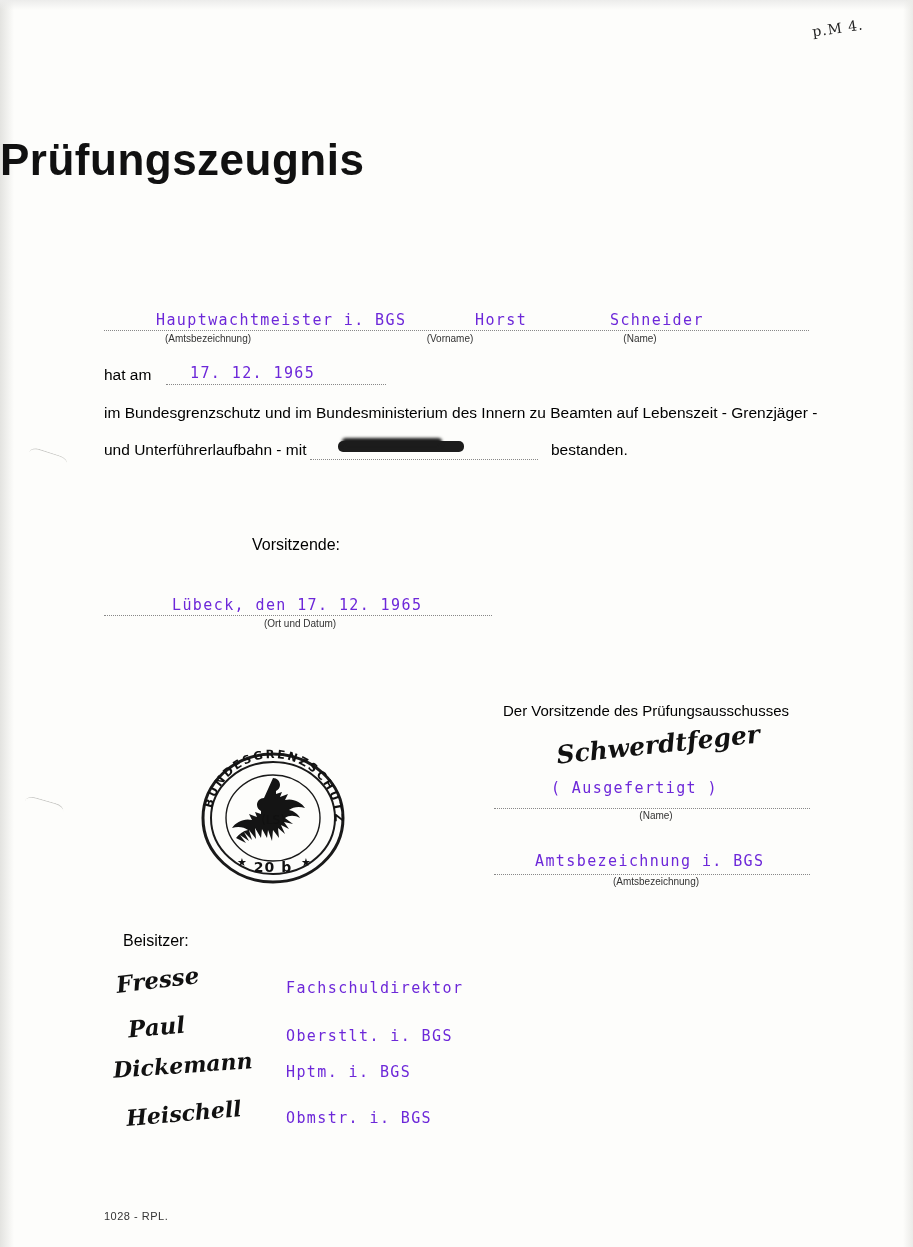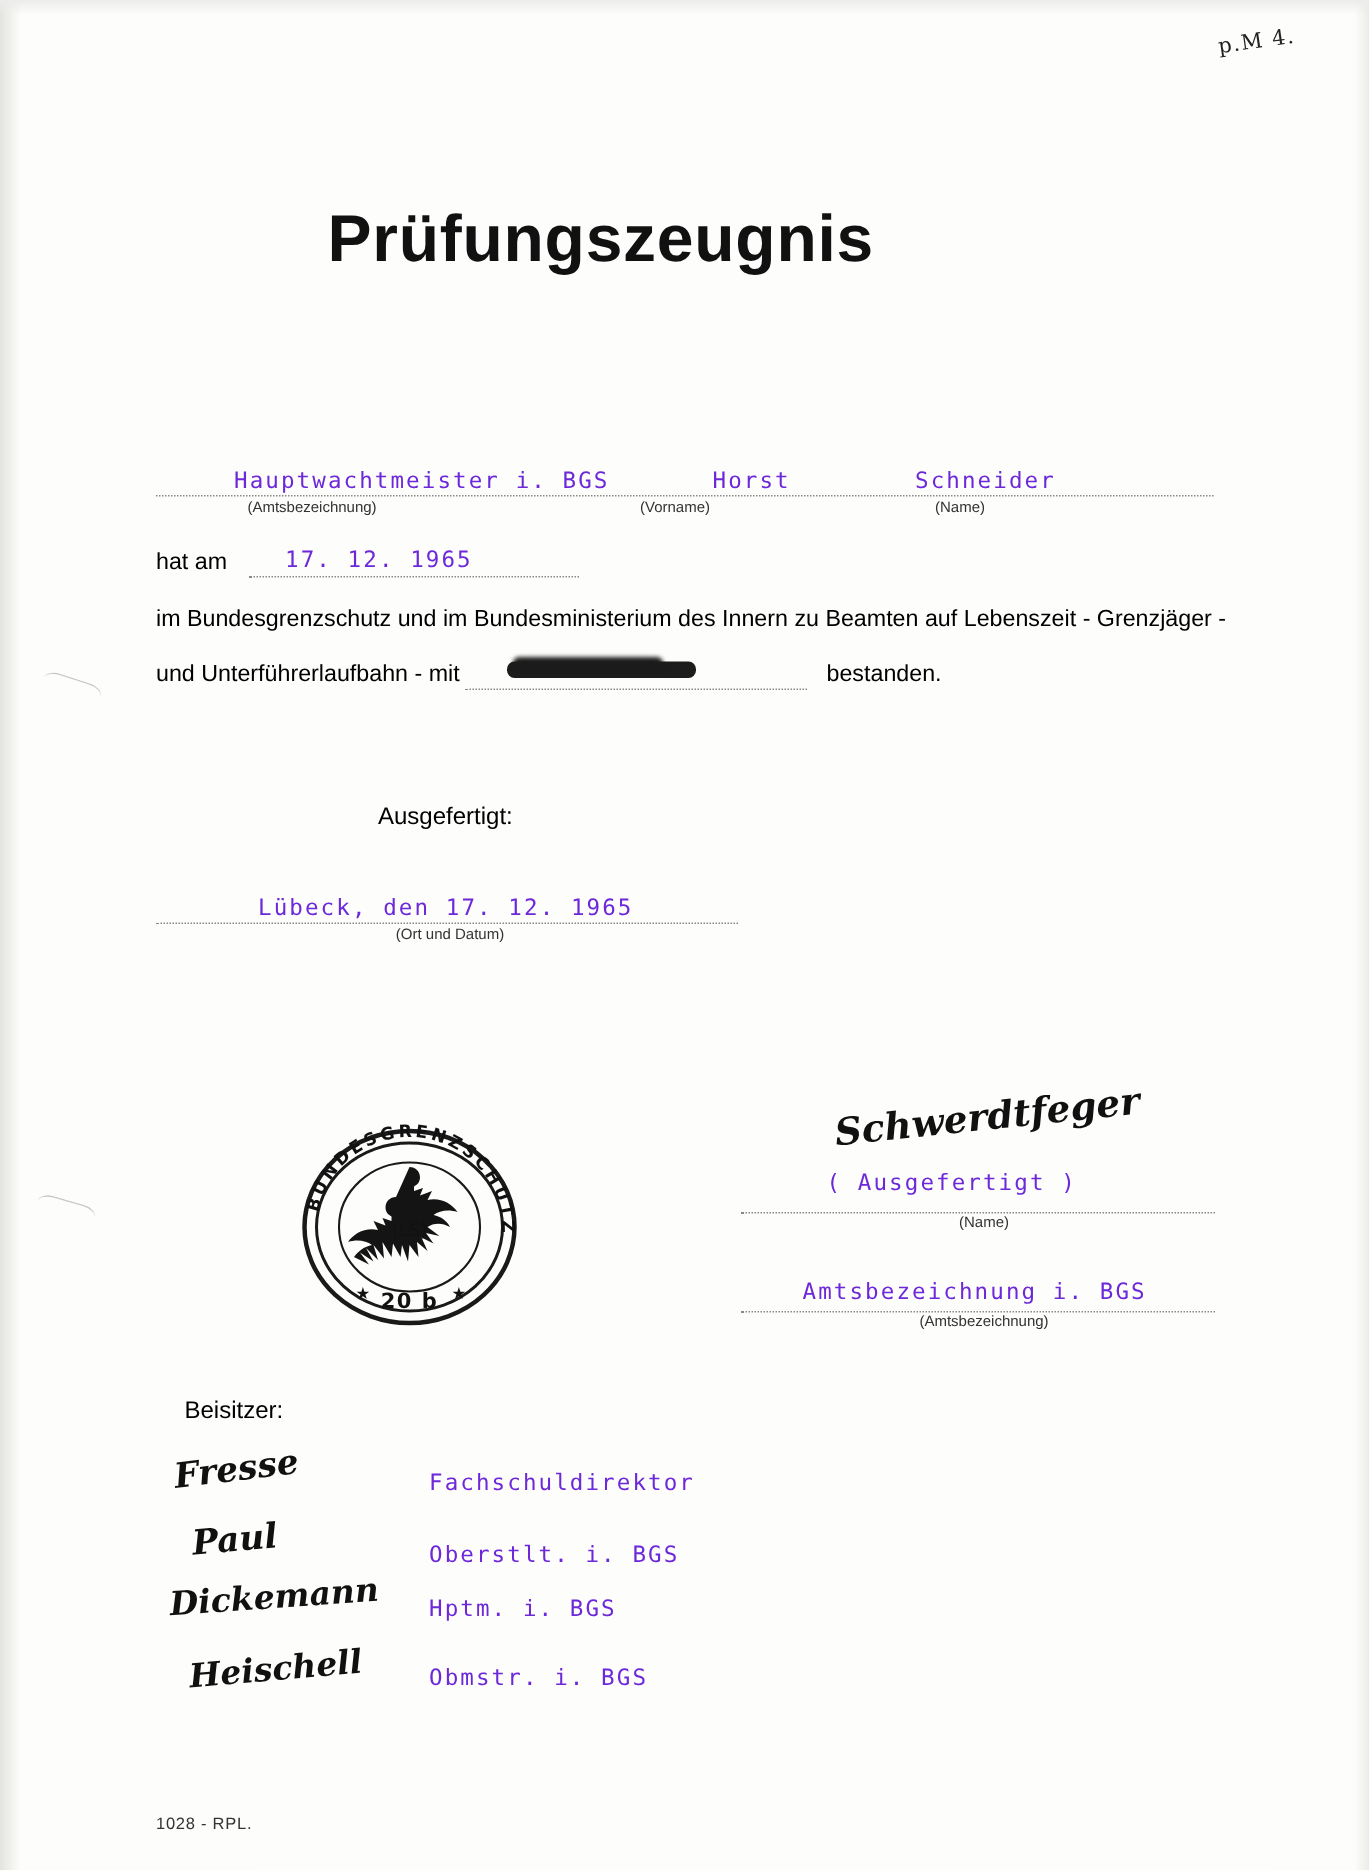--- a/index.html
+++ b/index.html
@@ -46,21 +46,21 @@
     transform: rotate(-8deg);
     letter-spacing: 1px;
   }
 
   
   .title {
     position: absolute;
     left: 0;
     top: 135px;
     width: 801px;
-    text-align: center;
+    text-align: left;
     font-family: "Liberation Sans", sans-serif;
     font-size: 44px;
     font-weight: bold;
     letter-spacing: 0.5px;
     color: #111;
   }
 
   
   .tw {
     font-family: "DejaVu Sans Mono", monospace;
@@ -189,21 +189,21 @@
   <div class="tw line" style="left:170px; top:364px;">17. 12. 1965</div>
   <div class="dotted" style="left:166px; top:384px; width:220px;"></div>
 
   <div class="print line" style="left:104px; top:404px;">im Bundesgrenzschutz und im Bundesministerium des Innern zu Beamten auf Lebenszeit - Grenzjäger -</div>
 
   <div class="print line" style="left:104px; top:441px;">und Unterführerlaufbahn - mit</div>
   <div class="dotted" style="left:310px; top:459px; width:228px;"></div>
   <div class="redaction"></div>
   <div class="print line" style="left:551px; top:441px;">bestanden.</div>
 
-  <div class="print" style="position:absolute; left:252px; top:536px; font-size:16px;">Ausgefertigt:</div>
+  <div class="print" style="position:absolute; left:252px; top:536px; font-size:16px;">Vorsitzende:</div>
 
   <div class="dotted" style="left:104px; top:615px; width:388px;"></div>
   <div class="tw" style="position:absolute; left:152px; top:596px;">Lübeck, den 17. 12. 1965</div>
   <div class="caption" style="left:200px; top:618px; width:200px;">(Ort und Datum)</div>
 
   <div class="seal">
     <svg width="160" height="148" viewBox="0 0 160 148" aria-hidden="true">
       <defs>
         <path id="ringTop" d="M 18,78 A 62,62 0 1 1 142,78"></path>
         <path id="ringBot" d="M 22,78 A 58,58 0 0 0 138,78"></path>
@@ -220,20 +220,21 @@
         <path d="M80 36 c4 0 7 3 7 7 c0 3 -2 5 -4 6 l0 3 l6 -2 l-2 5 l8 -3 l-3 6 c8 -2 16 2 20 8 c-6 -2 -12 -1 -16 2 c5 1 9 4 11 8 c-5 -3 -11 -3 -15 0 l8 6 l-9 -2 l5 7 l-8 -4 l4 9 l-7 -6 l1 10 l-6 -8 l-1 11 l-4 -11 l-1 8 l-5 -9 l-1 9 l-6 -10 l1 11 l-7 -9 l3 10 l-8 -8 l5 9 l-9 -6 l6 8 l-10 -5 c3 -4 7 -7 12 -8 c-4 -3 -10 -4 -16 -2 c4 -6 12 -10 20 -8 l-3 -6 l8 3 l-2 -5 l6 2 l0 -3 c-2 -1 -4 -3 -4 -6 c0 -4 3 -7 7 -7 z"></path>
       </g>
 
       <text x="80" y="82" text-anchor="middle" font-family="DejaVu Sans" font-size="12" fill="#111">(LS)</text>
       <text x="80" y="130" text-anchor="middle" font-family="DejaVu Sans" font-size="14" font-weight="bold" fill="#111" letter-spacing="1">20 b</text>
       <text x="44" y="124" font-family="DejaVu Sans" font-size="11" fill="#111">★</text>
       <text x="108" y="124" font-family="DejaVu Sans" font-size="11" fill="#111">★</text>
     </svg>
   </div>
 
+  <div class="print" style="position:absolute; left:503px; top:702px; font-size:15px;">Der Vorsitzende des Prüfungsausschusses</div>
 
   <div class="sig-script" style="left:556px; top:730px; font-size:25px; transform:rotate(-6deg);">Schwerdtfeger</div>
 
   <div class="dotted" style="left:494px; top:808px; width:316px;"></div>
   <div class="tw" style="position:absolute; left:531px; top:779px;">( Ausgefertigt )</div>
   <div class="caption" style="left:576px; top:810px; width:160px;">(Name)</div>
 
   <div class="dotted" style="left:494px; top:874px; width:316px;"></div>
   <div class="tw" style="position:absolute; left:515px; top:852px;">Amtsbezeichnung i. BGS</div>
   <div class="caption" style="left:566px; top:876px; width:180px;">(Amtsbezeichnung)</div>

